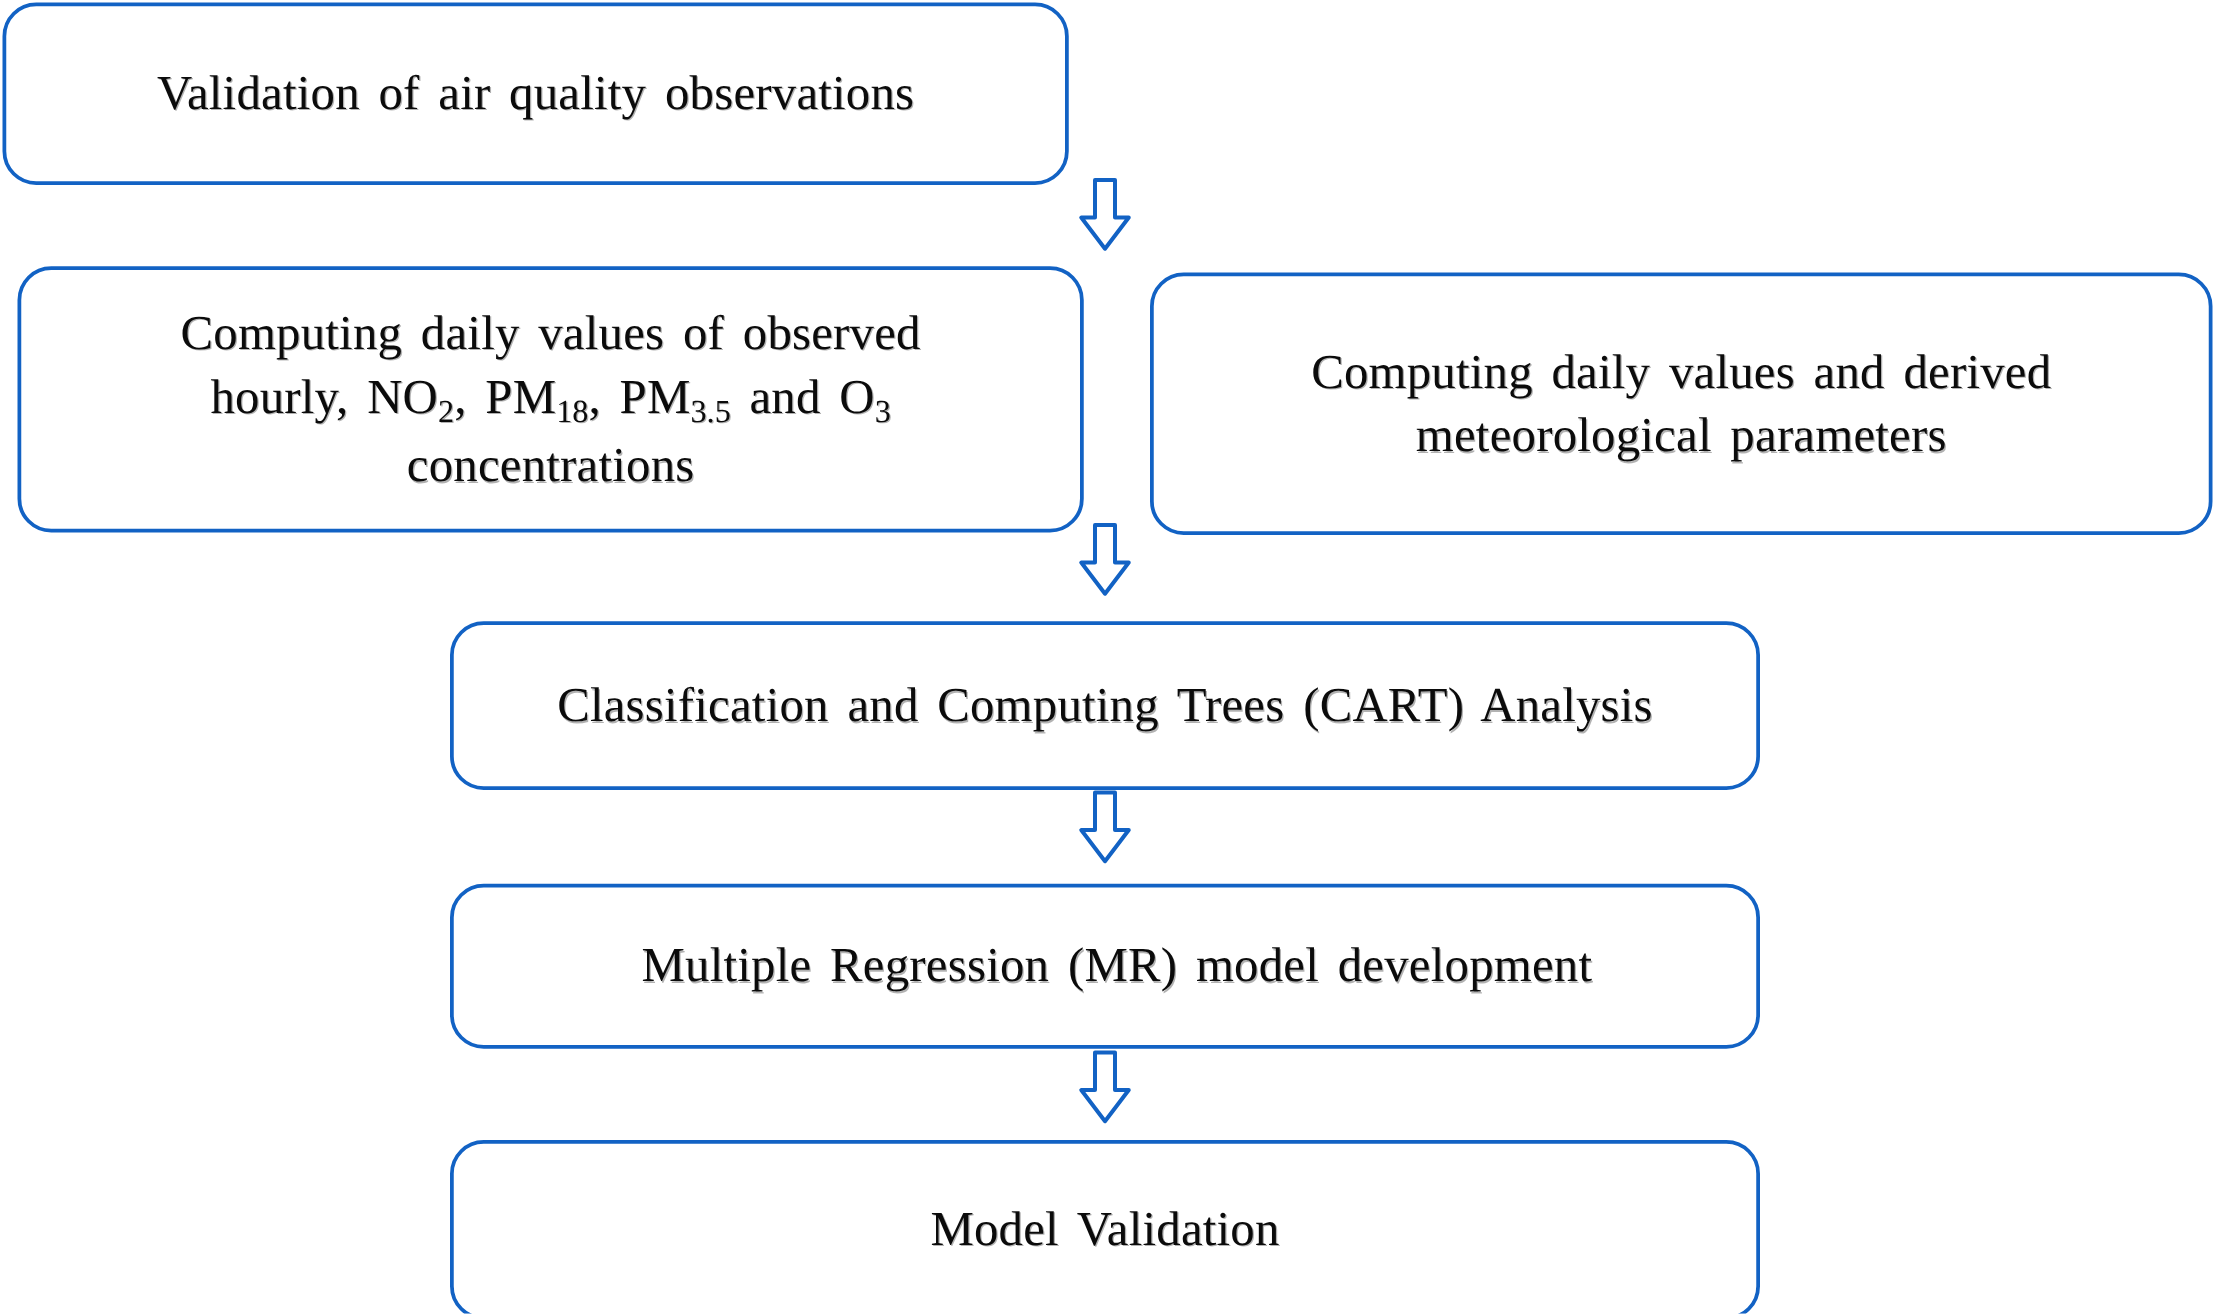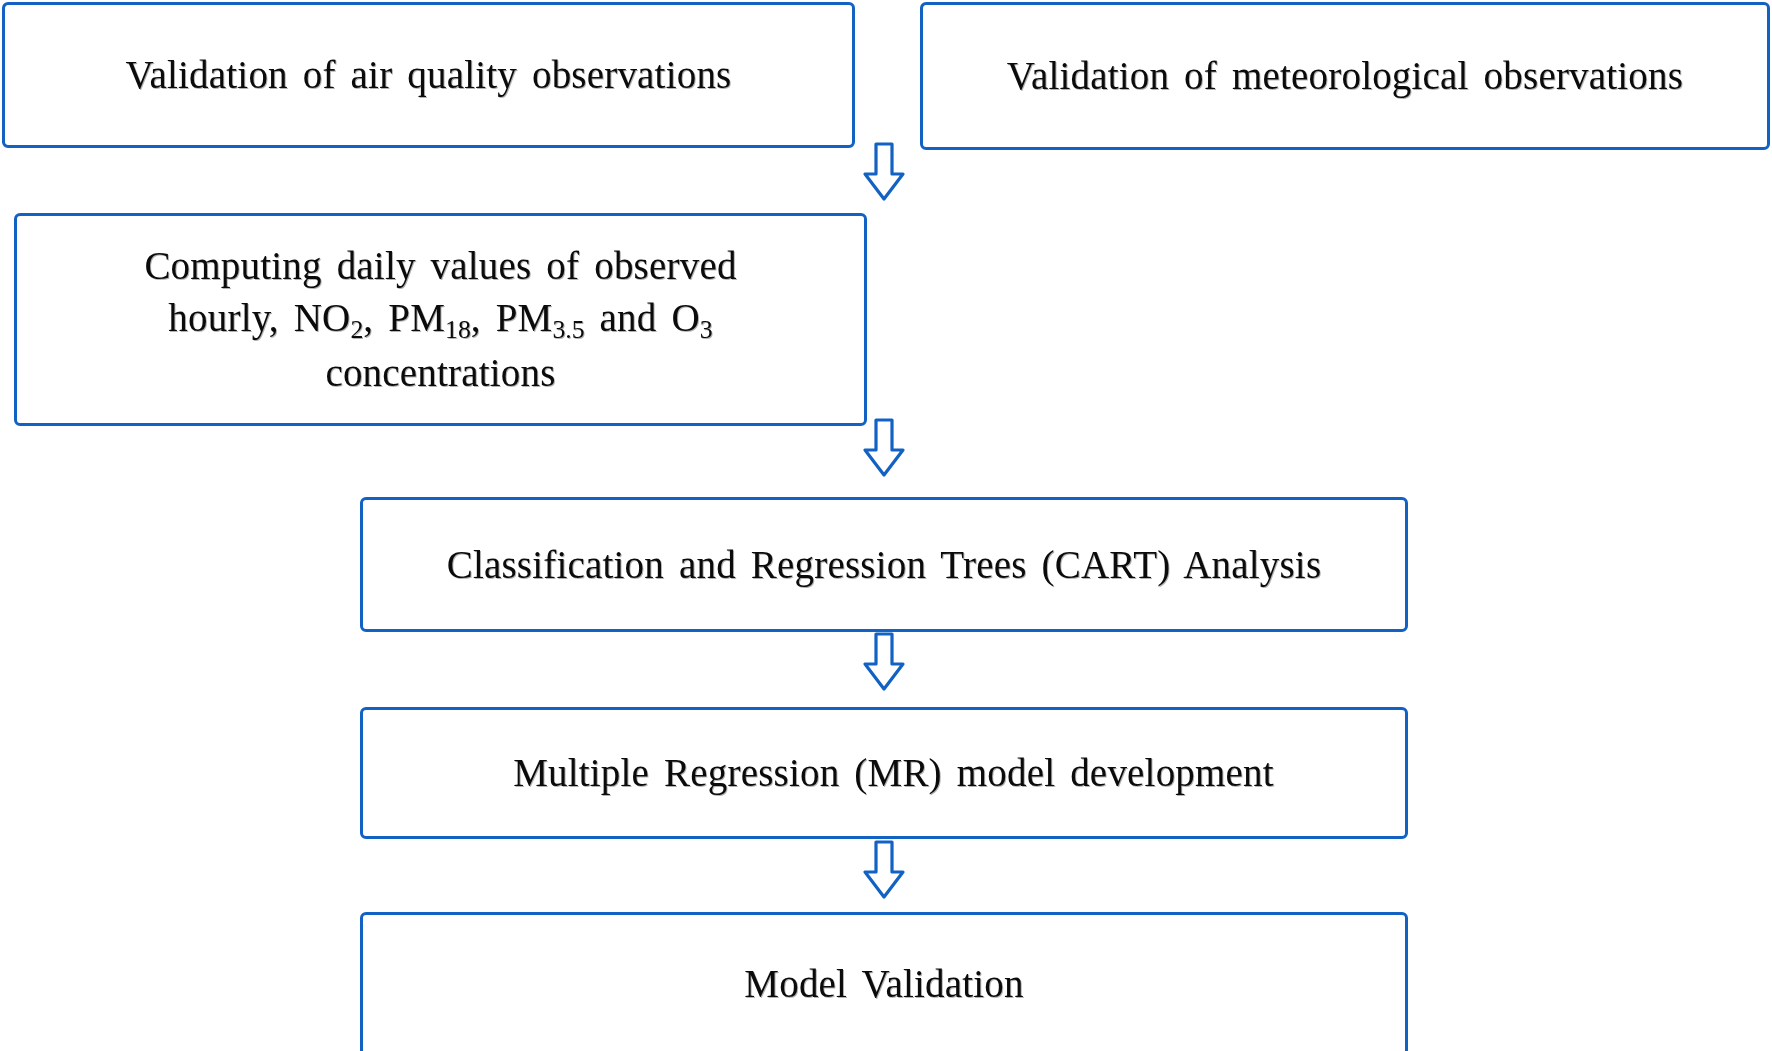--- a/index.html
+++ b/index.html
@@ -15,21 +15,21 @@
     position: relative;
     width: 1772px;
     height: 1051px;
     background: #ffffff;
     overflow: hidden;
   }
   .node {
     position: absolute;
     box-sizing: border-box;
     border: 3px solid #1262c4;
-    border-radius: 6px;
+    border-radius: 27px;
     background: #ffffff;
     display: flex;
     align-items: center;
     justify-content: center;
     text-align: center;
   }
   .node-label {
     display: block;
     color: #0b0b0b;
     font-size: 39px;
@@ -69,43 +69,44 @@
 </style>
 </head>
 <body>
 
 <div id="canvas">
 
   <div class="node" id="n-aq-validation">
     <span class="node-label">Validation  of air quality  observations</span>
   </div>
 
-  <div class="node" id="n-met-validation">
-    <span class="node-label">Validation  of meteorological  observations</span>
-  </div>
 
   <div class="arrow" id="a1">
     <svg viewBox="0 0 44 60" xmlns="http://www.w3.org/2000/svg">
       <polygon points="14,2 30,2 30,32 41,32 22,57 3,32 14,32" fill="#ffffff" stroke="#1262c4" stroke-width="3.2" stroke-linejoin="round"></polygon>
     </svg>
   </div>
 
   <div class="node" id="n-aq-daily">
     <span class="node-label"><span>Computing  daily  values  of observed</span><br><span>hourly,  NO</span><sub>2</sub><span>, PM</span><sub>18</sub><span>, PM</span><sub>3.5</sub><span> and O</span><sub>3</sub><br><span>concentrations</span></span>
   </div>
 
+  <div class="node" id="n-met-daily">
+    <span class="node-label">Computing  daily  values  and derived
+meteorological  parameters</span>
+  </div>
 
   <div class="arrow" id="a2">
     <svg viewBox="0 0 44 60" xmlns="http://www.w3.org/2000/svg">
       <polygon points="14,2 30,2 30,32 41,32 22,57 3,32 14,32" fill="#ffffff" stroke="#1262c4" stroke-width="3.2" stroke-linejoin="round"></polygon>
     </svg>
   </div>
 
   <div class="node" id="n-cart">
-    <span class="node-label">Classification  and Regression  Trees (CART) Analysis</span>
+    <span class="node-label">Classification  and Computing  Trees (CART) Analysis</span>
   </div>
 
   <div class="arrow" id="a3">
     <svg viewBox="0 0 44 60" xmlns="http://www.w3.org/2000/svg">
       <polygon points="14,2 30,2 30,32 41,32 22,57 3,32 14,32" fill="#ffffff" stroke="#1262c4" stroke-width="3.2" stroke-linejoin="round"></polygon>
     </svg>
   </div>
 
   <div class="node" id="n-mr">
     <span class="node-label">Multiple  Regression  (MR) model  development</span>

